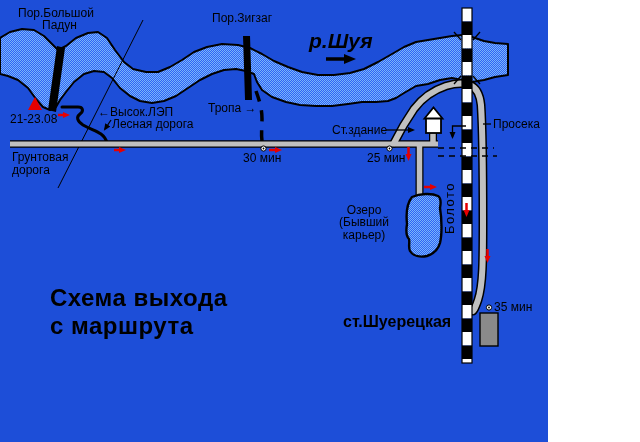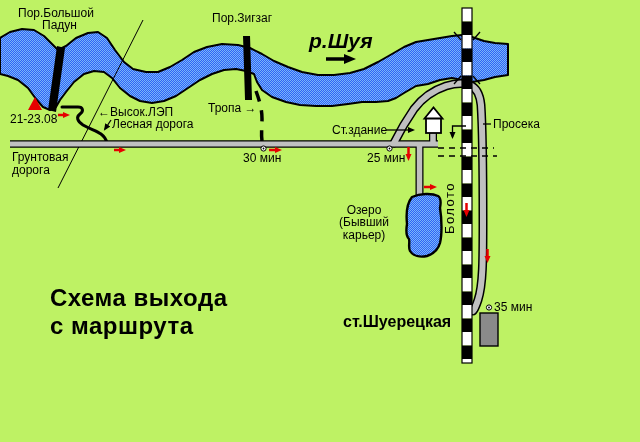--- a/index.html
+++ b/index.html
@@ -1,16 +1,16 @@
 <!DOCTYPE html>
 <html><head>
 <meta charset="utf-8">
 <style>
   html,body{margin:0;padding:0;background:#fff;}
-  .canvas{position:relative;width:640px;height:442px;background:#bef264;overflow:hidden;}
+  .canvas{position:relative;width:548px;height:442px;background:#1d4ed8;overflow:hidden;}
   svg{display:block;}
   text{font-family:"Liberation Sans","DejaVu Sans",sans-serif;fill:#000;}
   .lbl{font-size:12px;}
   .title-text{font-size:24px;font-weight:bold;letter-spacing:0.5px;}
   .river-name{font-size:21px;font-weight:bold;font-style:italic;}
   .station-name{font-size:16px;font-weight:bold;}
   .swamp-lbl{font-size:13px;letter-spacing:1.5px;}
   .redline{stroke:#e60000;stroke-width:2.5;fill:none;}
   .blackptr{stroke:#000;stroke-width:1.3;fill:none;}
 </style>

